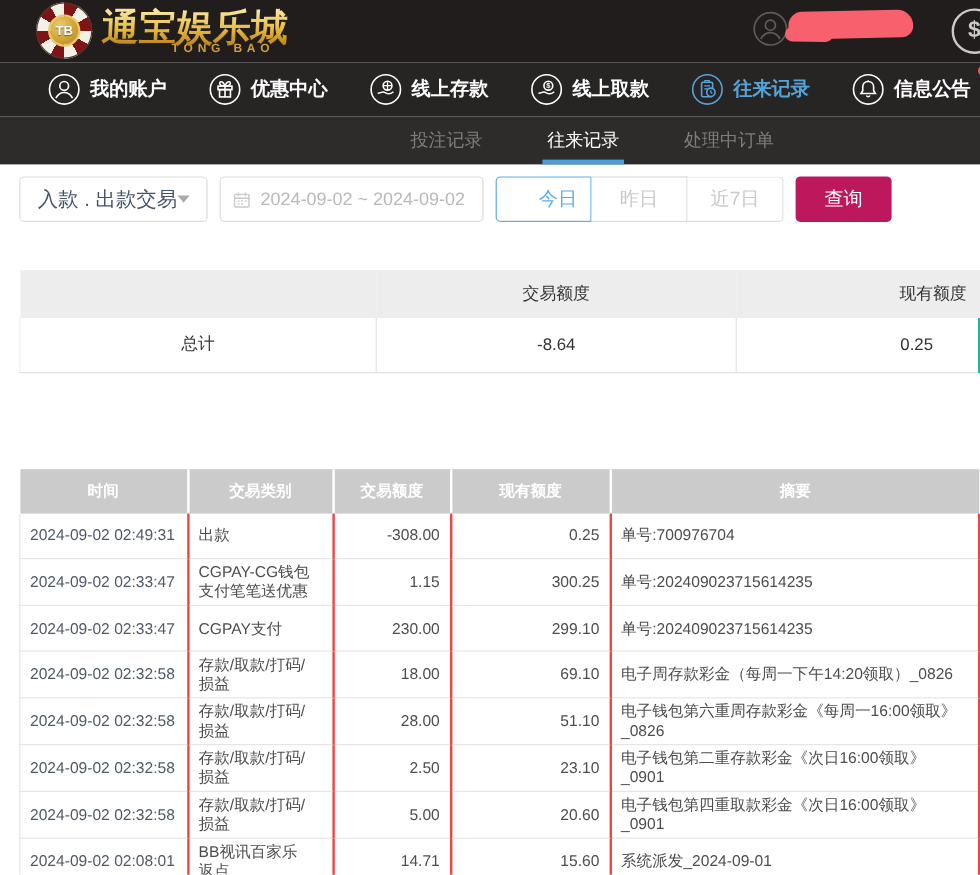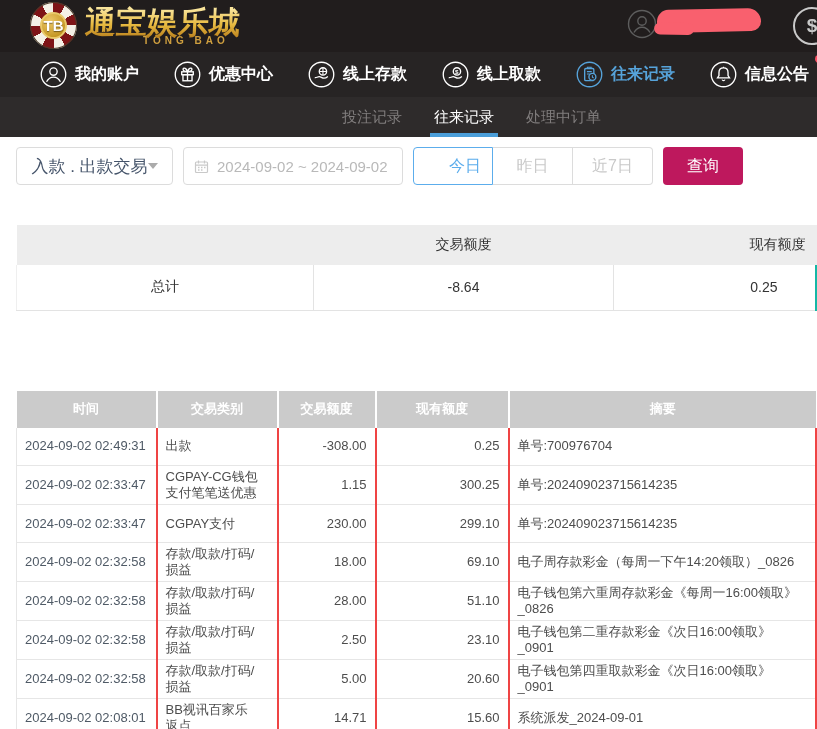--- a/index.html
+++ b/index.html
@@ -8,21 +8,21 @@
 
   
   .topbar { position:relative; height:52px; background:#211d1d; }
   .logo { position:absolute; left:30px; top:2px; display:flex; align-items:center; }
   .chip { width:47px; height:47px; border-radius:50%; flex:0 0 auto;
           background:conic-gradient(#7e1417 0 30deg,#f4f0e6 30deg 60deg,#7e1417 60deg 90deg,#f4f0e6 90deg 120deg,#7e1417 120deg 150deg,#f4f0e6 150deg 180deg,#7e1417 180deg 210deg,#f4f0e6 210deg 240deg,#7e1417 240deg 270deg,#f4f0e6 270deg 300deg,#7e1417 300deg 330deg,#f4f0e6 330deg 360deg);
           display:flex; align-items:center; justify-content:center;
           box-shadow:0 0 0 1px #4a3a2a inset; }
   .chip-core { width:27px; height:27px; border-radius:50%; border:2px solid #e8c96a;
           background:radial-gradient(circle at 35% 30%, #edc86a, #b8860b);
-          color:#fff; font-size:15px; font-weight:bold; display:flex; align-items:center;
+          color:#fff; font-size:11px; font-weight:bold; display:flex; align-items:center;
           justify-content:center; text-shadow:0 1px 1px rgba(0,0,0,.45); }
   .brand-text { margin-left:8px; position:relative; }
   .brand-cn { font-size:31px; font-weight:bold; letter-spacing:0px; line-height:34px;
           background:linear-gradient(180deg,#f9e49a 10%,#e7b93f 55%,#b97f1d 95%);
           -webkit-background-clip:text; background-clip:text; color:transparent;
           transform:skewX(-3deg); }
   .brand-en { font-size:10px; font-weight:bold; letter-spacing:4px; color:#cf9f3f;
           margin:-5px 0 0 58px; }
   .user-ic { position:absolute; right:160px; top:9px; width:30px; height:30px; color:#5d5d5d; }
   .redaction { position:absolute; right:56px; top:9px; width:104px; height:23px;
@@ -39,21 +39,21 @@
   .nav-item { display:flex; align-items:center; gap:8px; color:#fff; font-size:16px;
          font-weight:bold; cursor:pointer; position:relative; padding-right:8px; }
   .nav-item.active { color:#56a3da; }
   .nav-ic { width:27px; height:27px; display:block; }
   .nav-ic svg { width:27px; height:27px; display:block; }
   .red-dot { position:absolute; top:-6px; right:-6px; width:8px; height:8px;
          border-radius:50%; background:#fb4f63; }
 
   
   .subnav { height:40px; background:#2e2b2b; display:flex; align-items:stretch;
-         padding-left:338px; gap:24px; }
+         padding-left:338px; gap:46px; }
   .subnav-item { display:flex; align-items:center; padding:0 4px; font-size:15px;
          color:#807d7d; cursor:pointer; position:relative; }
   .subnav-item.active { color:#ffffff; }
   .subnav-item.active::after { content:""; position:absolute; left:0; right:0; bottom:0;
          height:4px; background:#4a9ed9; }
 
   
   .filters { display:flex; align-items:center; margin:10px 0 0 16px; height:38px; }
   .select { width:157px; height:38px; border:1px solid #dcdcdc; border-radius:4px;
          display:flex; align-items:center; padding:0 12px; font-size:17px; color:#45546a;

